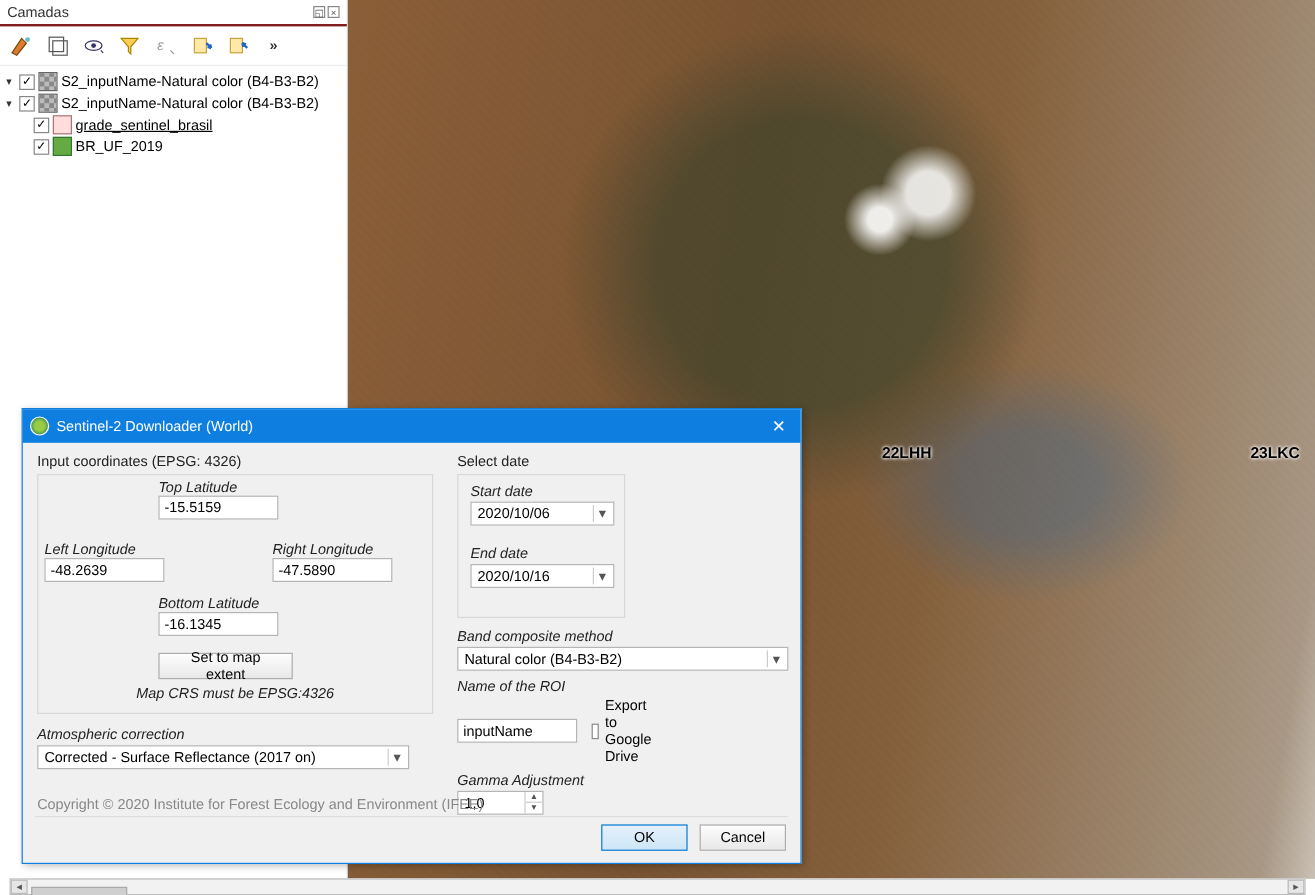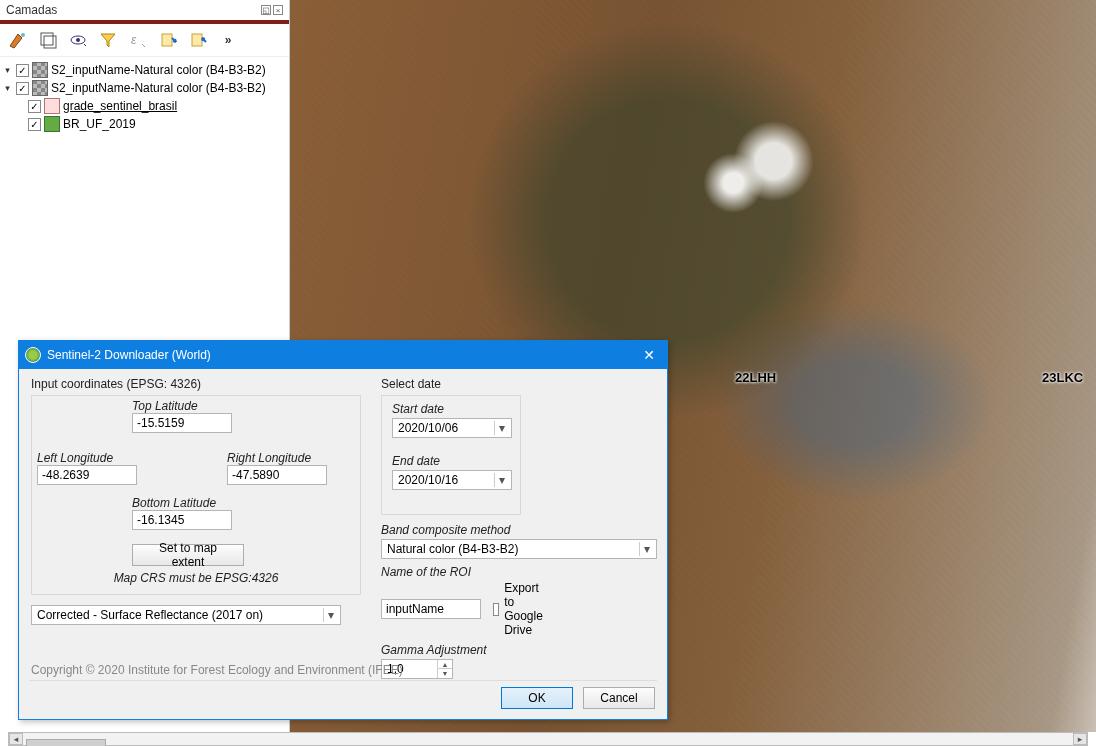--- a/index.html
+++ b/index.html
@@ -6,21 +6,21 @@
 body { width: 1096px; height: 746px; background: #fff; overflow: hidden; position: relative; }
 
 
 .layers-panel {
   position: absolute; top: 0; left: 0; width: 290px; height: 746px;
   background: #fff; border-right: 1px solid #ccc;
 }
 .layers-title {
   padding: 3px 6px; font-size: 12px; color: #333;
   display: flex; justify-content: space-between; align-items: center;
-  border-bottom: 4px solid #7f1d1d;
+  border-bottom: 2px solid #7f1d1d;
   gap: 12px;
 }
 .layers-title .wincontrols { display: flex; gap: 2px; }
 .layers-title .wc { width: 10px; height: 10px; border: 1px solid #888; font-size: 8px; display:flex;align-items:center;justify-content:center;color:#555;}
 .layers-toolbar {
   display: flex; gap: 8px; padding: 5px 7px; align-items: center;
   border-bottom: 1px solid #eee;
 }
 .tb-icon { width: 22px; height: 22px; display:flex; align-items:center; justify-content:center; }
 .layers-tree { padding: 4px 2px; overflow: hidden; white-space: nowrap; }
@@ -212,20 +212,21 @@
         <div style="position:absolute; left:100px; top:100px;">
           <div class="fld-label">Bottom Latitude</div>
           <input class="fld-input" value="-16.1345" style="">
         </div>
         <div style="position:absolute; left:100px; top:145px;">
           <button class="btn" style="width:112px;">Set to map extent</button>
         </div>
         <div style="position:absolute; left:0; right:0; top:175px; text-align:center;" class="fld-label">Map CRS must be EPSG:4326</div>
       </div>
       <div style="margin-top:10px;">
+        <div class="fld-label">Atmospheric correction</div>
         <div class="combo" style="width:310px;margin-top:2px;">
           <span>Corrected - Surface Reflectance (2017 on)</span>
           <span class="caret">▾</span>
         </div>
       </div>
     </div>
 
     <div class="col-mid">
       <span class="section-label">Select date</span>
       <div class="group-frame" style="height:120px;">

